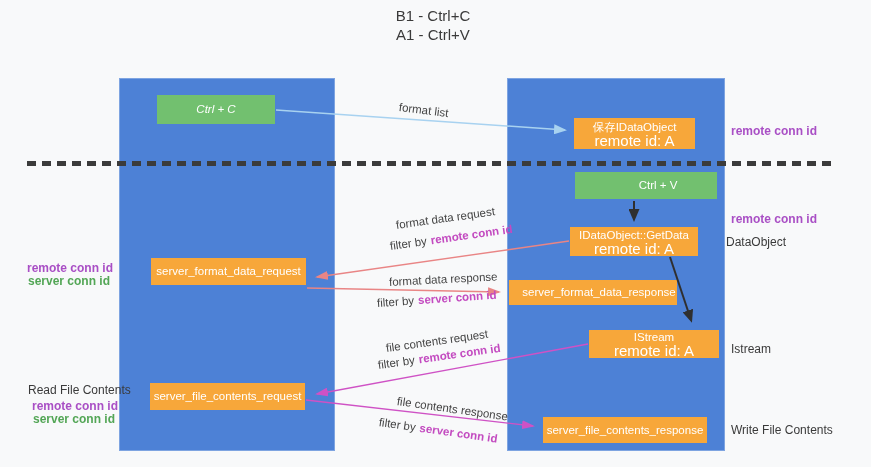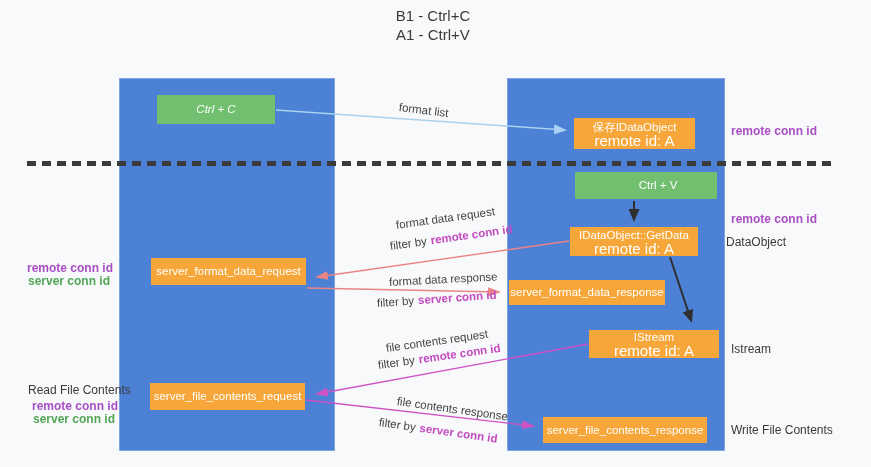--- a/index.html
+++ b/index.html
@@ -73,21 +73,21 @@
 
   <div class="abs node orange" style="left:570px;top:227px;width:128px;height:29px;">
     <div class="l1">IDataObject::GetData</div>
     <div class="l2">remote id: A</div>
   </div>
 
   <div class="abs node orange" style="left:151px;top:258px;width:155px;height:27px;">
     <div>server_format_data_request</div>
   </div>
 
-  <div class="abs node orange" style="left:509px;top:280px;width:156px;height:25px;">
+  <div class="abs node orange" style="left:509px;top:280px;width:156px;height:25px;padding-left:12px;">
     <div>server_format_data_response</div>
   </div>
 
   <div class="abs node orange" style="left:589px;top:330px;width:130px;height:28px;">
     <div class="l1">IStream</div>
     <div class="l2">remote id: A</div>
   </div>
 
   <div class="abs node orange" style="left:150px;top:383px;width:155px;height:27px;">
     <div>server_file_contents_request</div>

